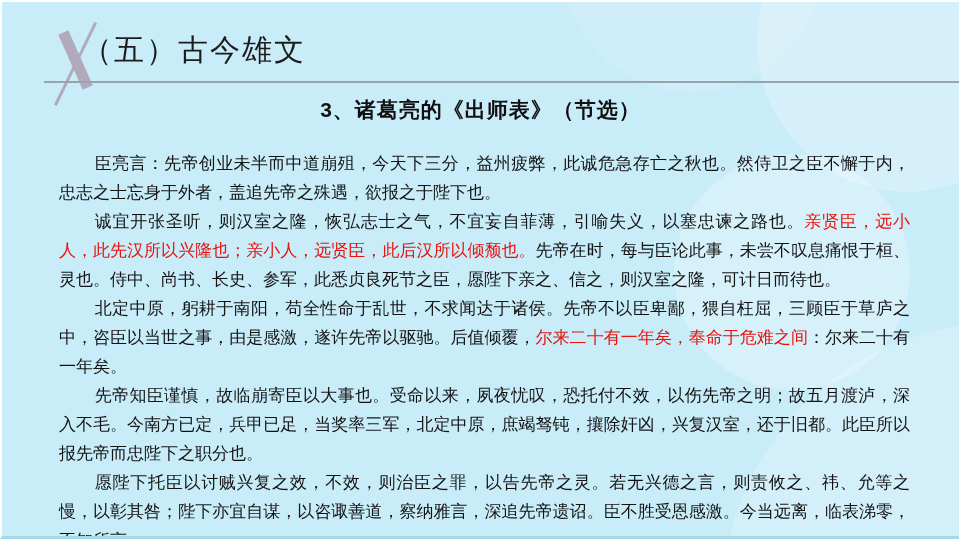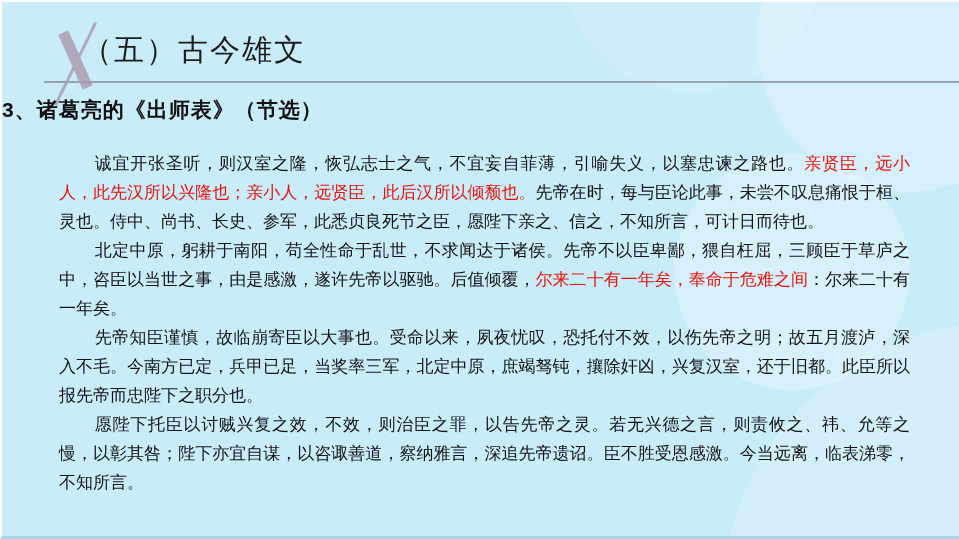--- a/index.html
+++ b/index.html
@@ -38,21 +38,21 @@
     white-space:nowrap;
   }
   .divider{
     position:absolute;left:40px;top:79px;right:0;height:2px;
     background:var(--divider,#9aa2ae);
   }
 
   
   .subtitle{
     position:absolute;left:0;top:94px;width:100%;
-    font-size:21px;font-weight:bold;color:#101010;
+    text-align:center;font-size:21px;font-weight:bold;color:#101010;
     letter-spacing:1px;
   }
 
   
   .body-text{
     position:absolute;left:57px;top:147px;width:851px;
     font-size:17px;line-height:29px;color:#131313;
     text-align:justify;
   }
   .body-text p{margin:0;text-indent:2.1em;}
@@ -73,19 +73,20 @@
       <div class="stroke-thick"></div>
       <div class="stroke-thin"></div>
     </div>
     <div class="page-title">（五）古今雄文</div>
     <div class="divider"></div>
   </div>
 
   <div class="subtitle">3、诸葛亮的《出师表》（节选）</div>
 
   <div class="body-text">
-      <p><span>诚宜开张圣听，则汉室之隆，恢弘志士之气，不宜妄自菲薄，引喻失义，以塞忠谏之路也。</span><span class="red">亲贤臣，远小人，此先汉所以兴隆也；亲小人，远贤臣，此后汉所以倾颓也。</span><span>先帝在时，每与臣论此事，未尝不叹息痛恨于桓、灵也。侍中、尚书、长史、参军，此悉贞良死节之臣，愿陛下亲之、信之，不知所言，可计日而待也。</span></p>
+      <p><span>臣亮言：先帝创业未半而中道崩殂，今天下三分，益州疲弊，此诚危急存亡之秋也。然侍卫之臣不懈于内，忠志之士忘身于外者，盖追先帝之殊遇，欲报之于陛下也。</span></p>
+      <p><span>诚宜开张圣听，则汉室之隆，恢弘志士之气，不宜妄自菲薄，引喻失义，以塞忠谏之路也。</span><span class="red">亲贤臣，远小人，此先汉所以兴隆也；亲小人，远贤臣，此后汉所以倾颓也。</span><span>先帝在时，每与臣论此事，未尝不叹息痛恨于桓、灵也。侍中、尚书、长史、参军，此悉贞良死节之臣，愿陛下亲之、信之，则汉室之隆，可计日而待也。</span></p>
       <p><span>北定中原，躬耕于南阳，苟全性命于乱世，不求闻达于诸侯。先帝不以臣卑鄙，猥自枉屈，三顾臣于草庐之中，咨臣以当世之事，由是感激，遂许先帝以驱驰。后值倾覆，</span><span class="red">尔来二十有一年矣，奉命于危难之间</span><span>：尔来二十有一年矣。</span></p>
       <p><span>先帝知臣谨慎，故临崩寄臣以大事也。受命以来，夙夜忧叹，恐托付不效，以伤先帝之明；故五月渡泸，深入不毛。今南方已定，兵甲已足，当奖率三军，北定中原，庶竭驽钝，攘除奸凶，兴复汉室，还于旧都。此臣所以报先帝而忠陛下之职分也。</span></p>
       <p><span>愿陛下托臣以讨贼兴复之效，不效，则治臣之罪，以告先帝之灵。若无兴德之言，则责攸之、祎、允等之慢，以彰其咎；陛下亦宜自谋，以咨诹善道，察纳雅言，深追先帝遗诏。臣不胜受恩感激。今当远离，临表涕零，不知所言。</span></p>
     </div>
 
 </div>
 
 </body></html>

